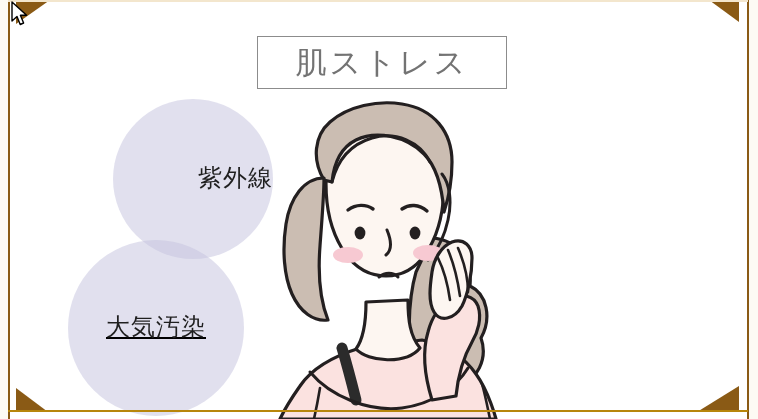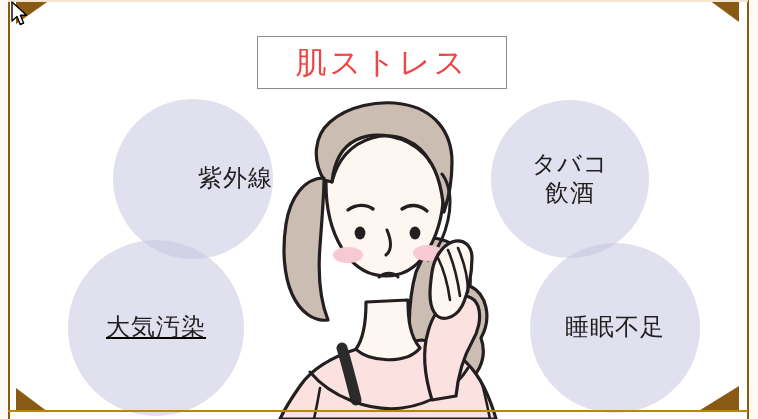--- a/index.html
+++ b/index.html
@@ -28,21 +28,21 @@
   .corner-br{right:9px;bottom:7px;border-right:42px solid #8a5a15;border-top:26px solid transparent;}
 
   
   .title-box{
     position:absolute;left:249px;top:36px;width:250px;height:53px;
     border:1px solid #8c8c8c;background:#ffffff;
     display:flex;align-items:center;justify-content:center;
     box-sizing:border-box;
   }
   .title-text{
-    font-size:31px;color:#ef4444;letter-spacing:3px;
+    font-size:31px;color:#737373;letter-spacing:3px;
     font-family:"DejaVu Sans","Liberation Sans",sans-serif;
     white-space:nowrap;
   }
 
   
   .bubble{
     position:absolute;border-radius:50%;
     background:rgba(198,195,222,0.52);
     display:flex;align-items:center;justify-content:center;
     text-align:center;
@@ -72,28 +72,21 @@
   <div class="frame">
 
     <div class="bubble" id="bubble-uv">
       <span class="blabel">紫外線</span>
     </div>
 
     <div class="bubble" id="bubble-air">
       <span class="blabel">大気汚染</span>
     </div>
 
-    <div class="bubble" id="bubble-smoke">
-      <span class="blabel">タバコ
-飲酒</span>
-    </div>
 
-    <div class="bubble" id="bubble-sleep">
-      <span class="blabel">睡眠不足</span>
-    </div>
 
     <div class="illus">
       <svg viewBox="0 0 268 319" xmlns="http://www.w3.org/2000/svg">
         <g fill="none" stroke="#231f20" stroke-width="3.2" stroke-linecap="round" stroke-linejoin="round">
 
           <path d="M176 138 C203 140 216 160 214 186 C231 194 236 218 225 238
                    C232 258 222 281 200 288 C182 294 166 286 160 272
                    C150 249 152 200 160 172 Z" fill="#cbbdb2" stroke="#231f20"></path>
 
           <path d="M104 248 C78 256 56 268 44 286 C30 306 24 319 24 319

